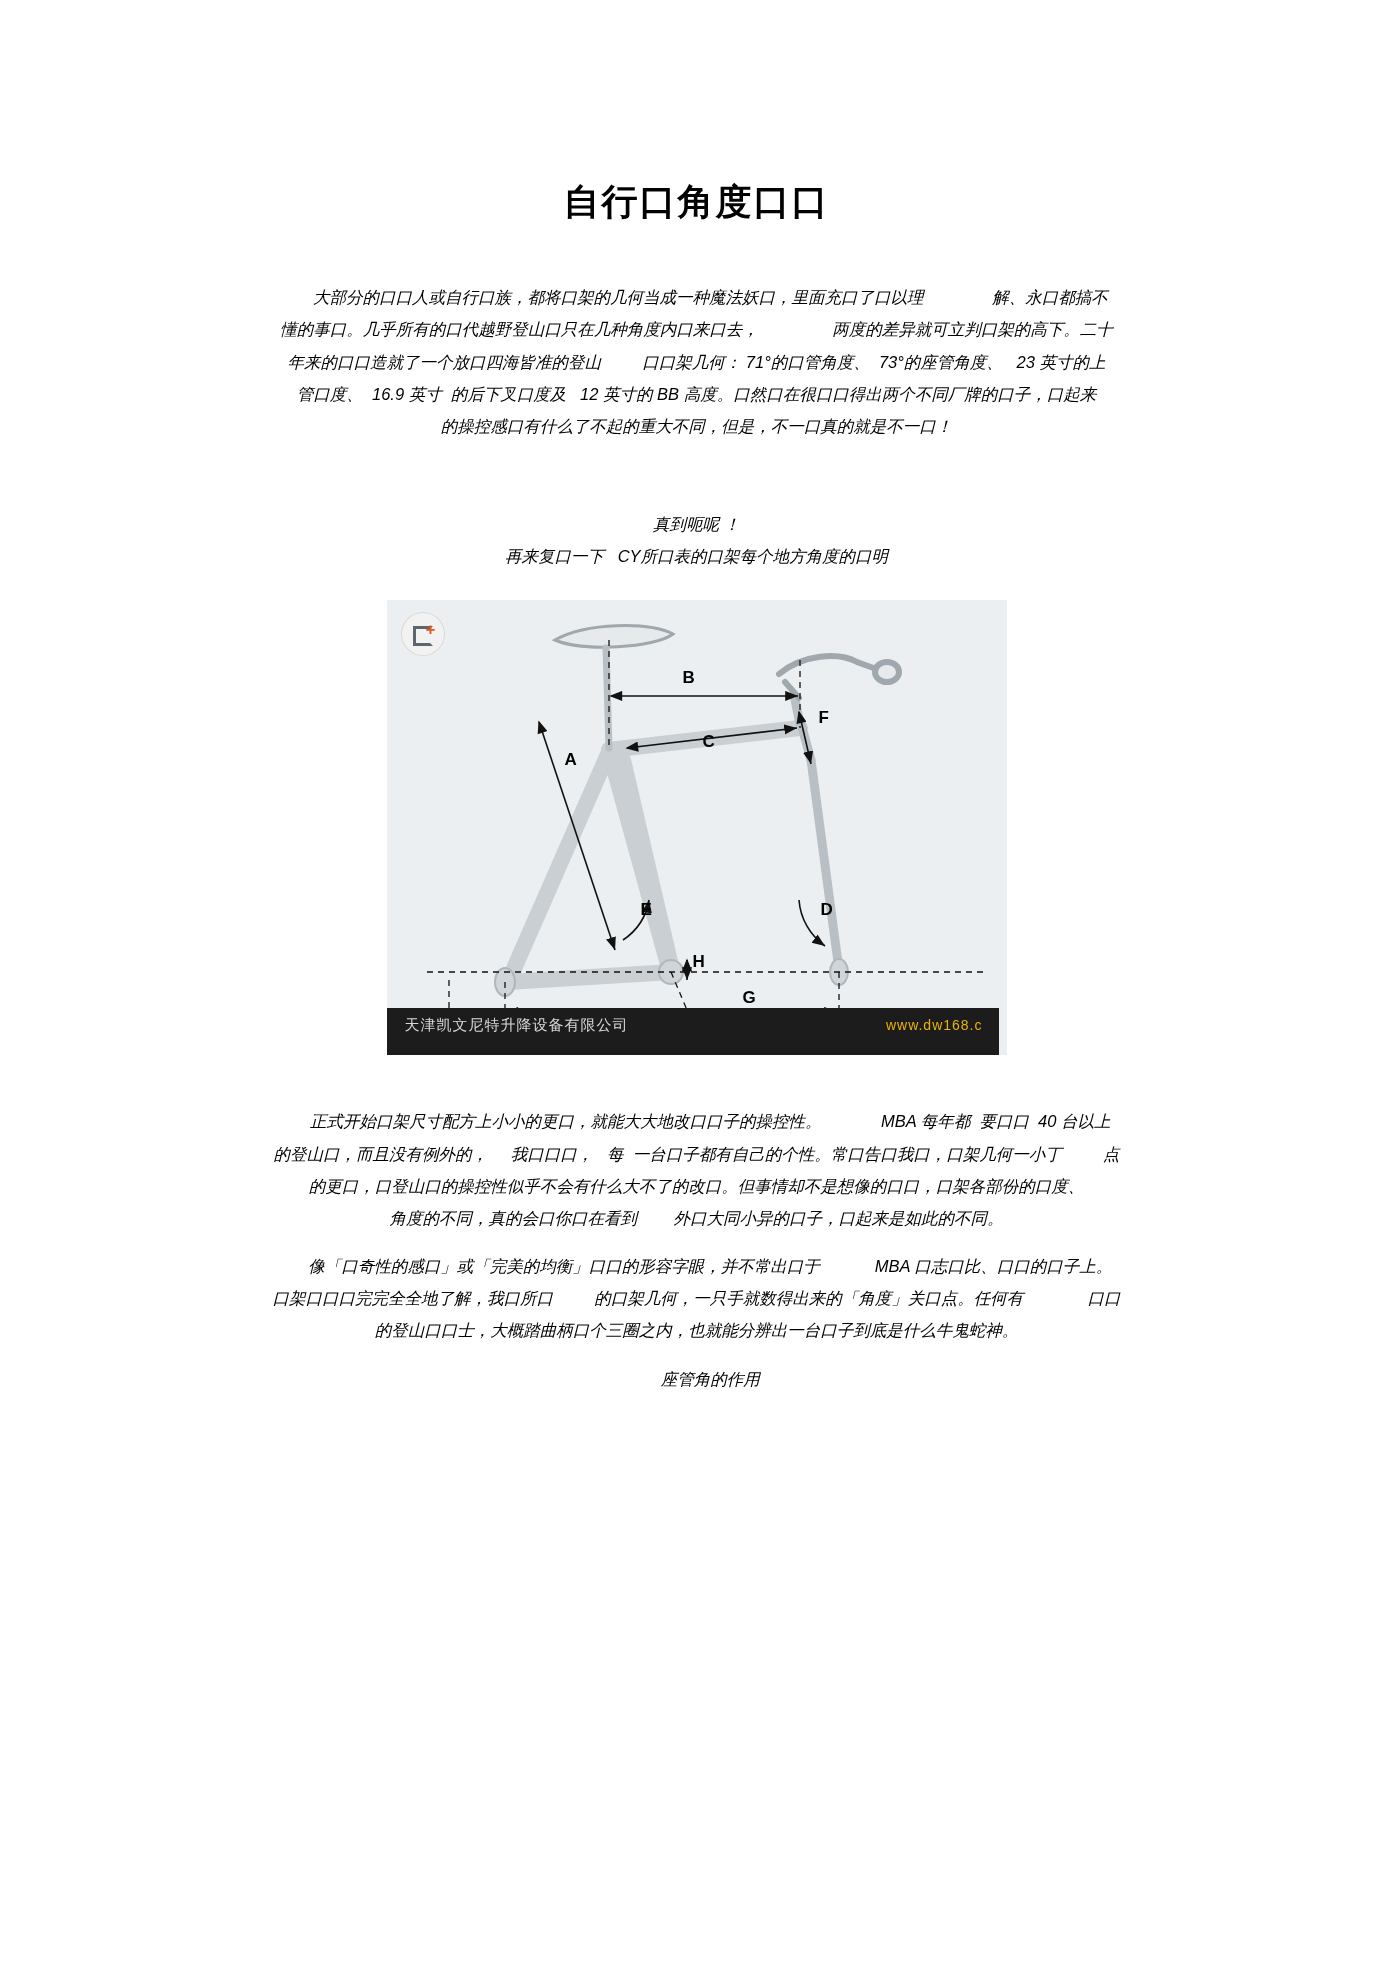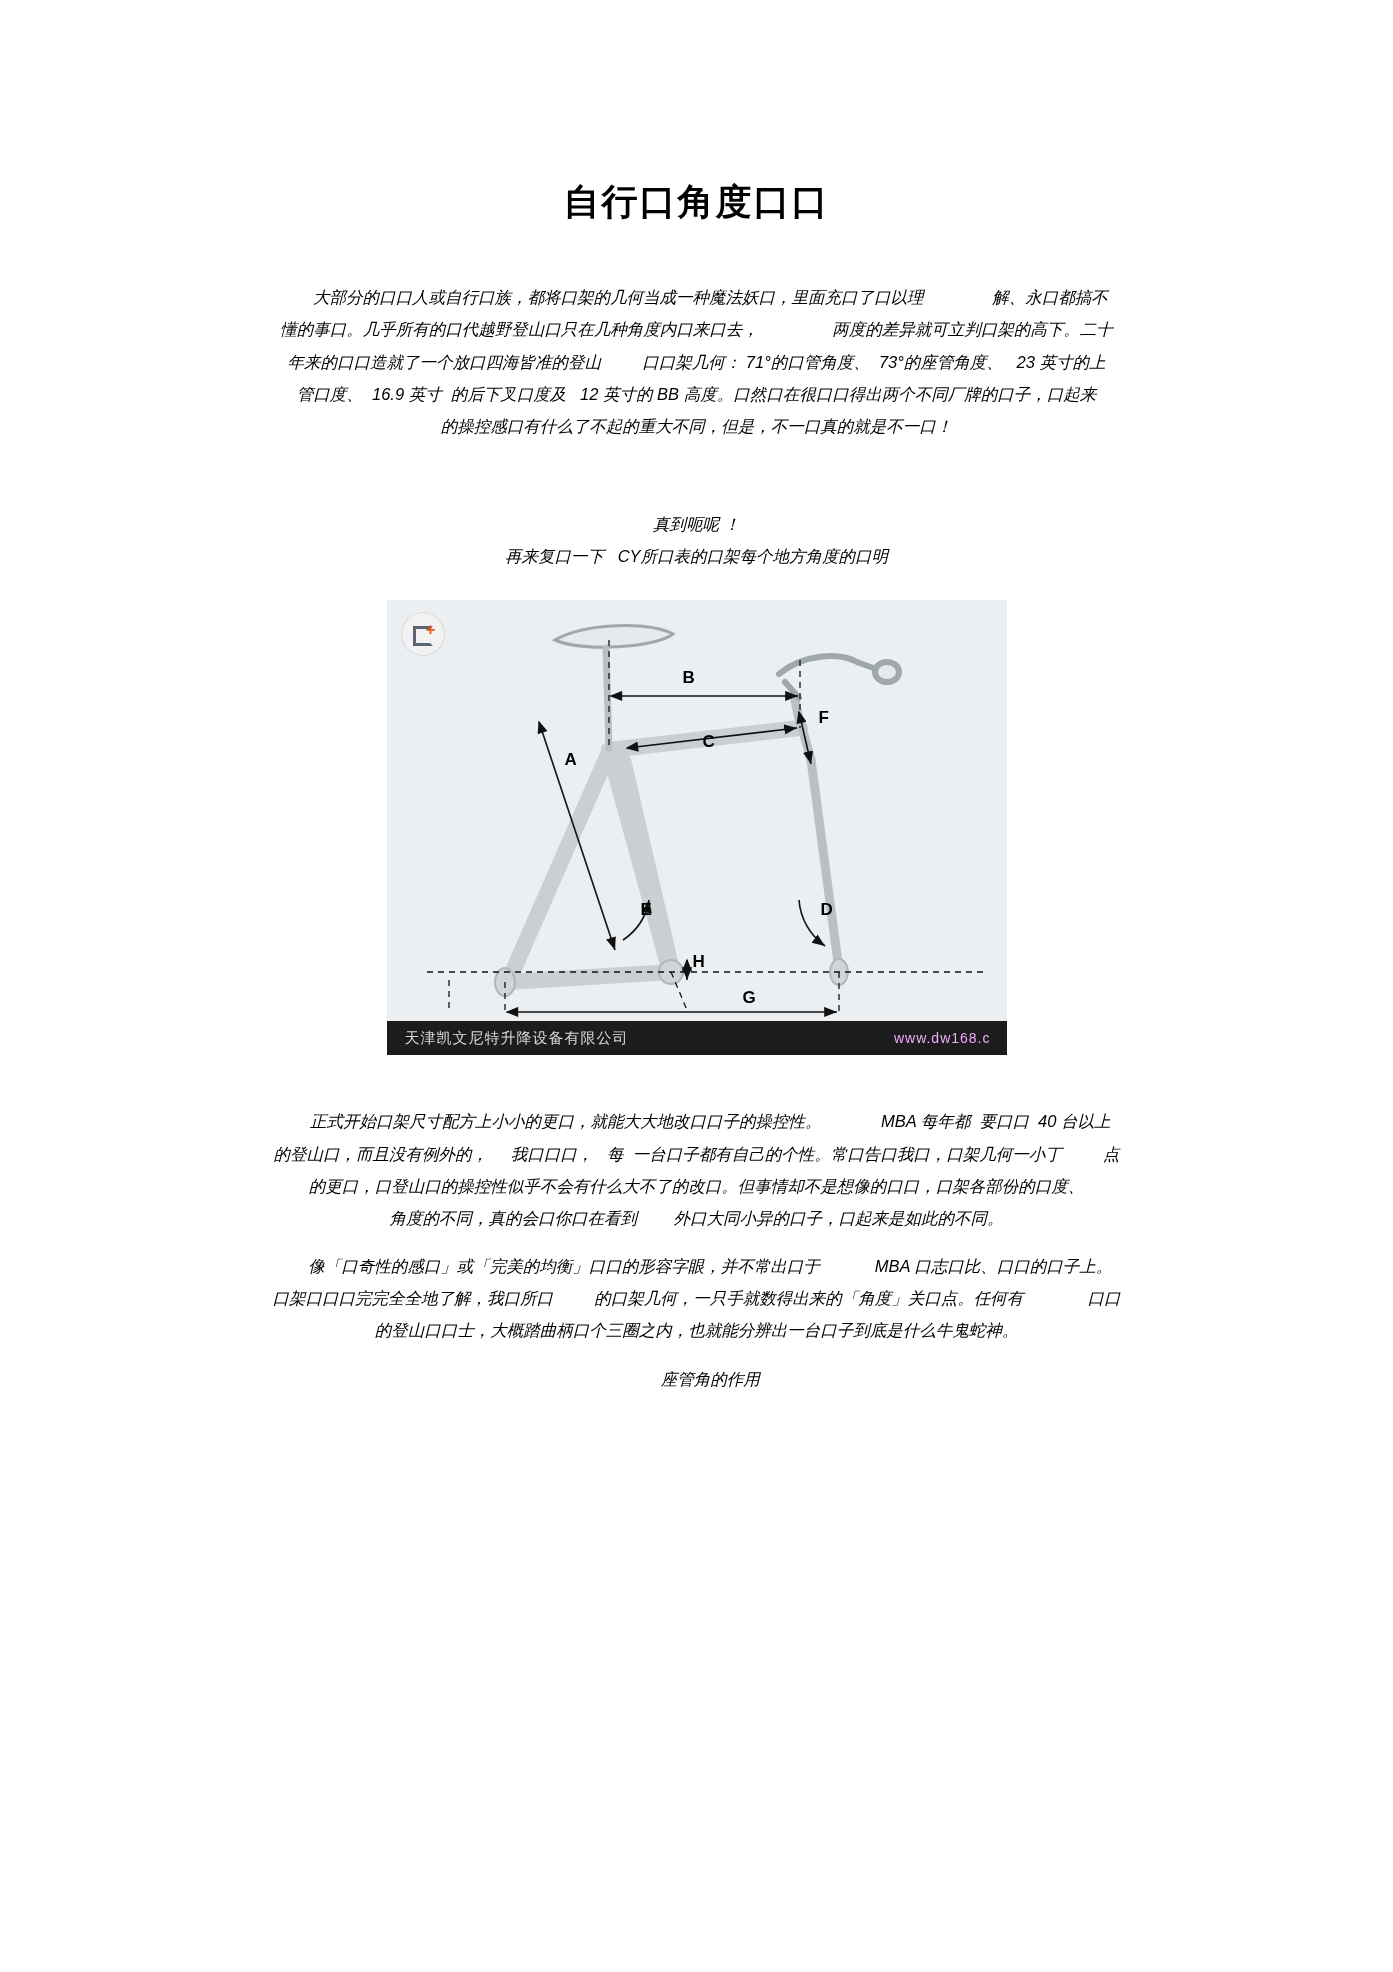--- a/index.html
+++ b/index.html
@@ -50,35 +50,35 @@
     margin: 28px auto 0 auto;
     background: #eceff1;
   }
   .figure .canvas {
     position: absolute;
     inset: 0;
   }
   .figure svg { display:block; width:100%; height:100%; }
   .figure .footer-bar {
     position: absolute;
-    left: 0; right: 0; bottom: 0;
-    height: 34px;
+    left: 0; right: 8px; bottom: 0;
+    height: 47px;
     background: #1c1c1c;
     color: #d8d8d8;
     font-size: 15px;
     line-height: 34px;
     text-decoration: underline;
   }
   .figure .footer-bar .left {
     position: absolute; left: 18px; top: 0;
     letter-spacing: 1px;
   }
   .figure .footer-bar .right {
     position: absolute; right: 16px; top: 0;
-    color: #f0abfc;
+    color: #eab308;
     font-size: 14px;
     letter-spacing: 1px;
   }
   .figure .badge {
     position: absolute;
     left: 14px; top: 12px;
     width: 44px; height: 44px;
     border-radius: 50%;
     background: #f2f2f2;
     box-shadow: 0 0 0 1px #d9d9d9 inset;

